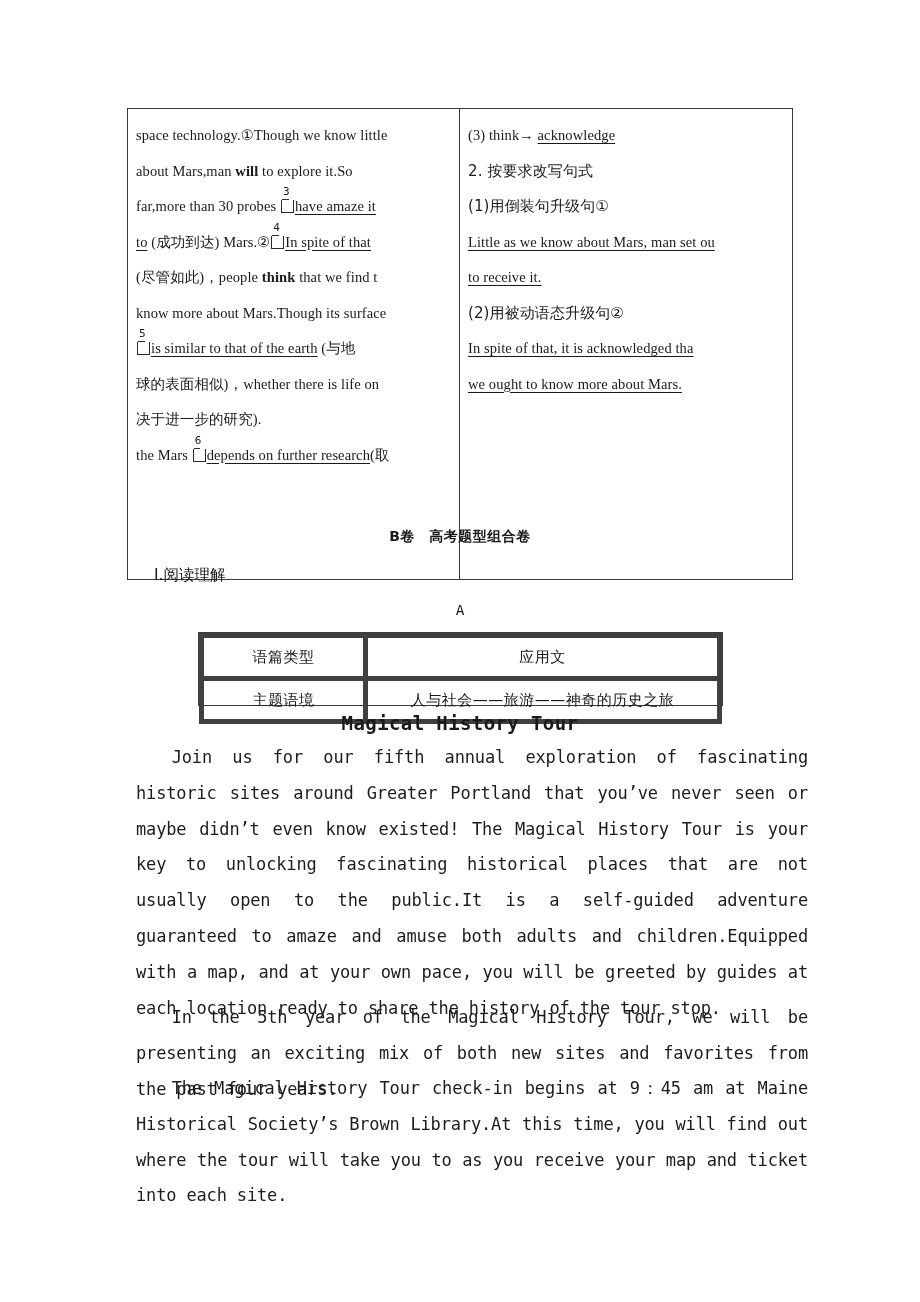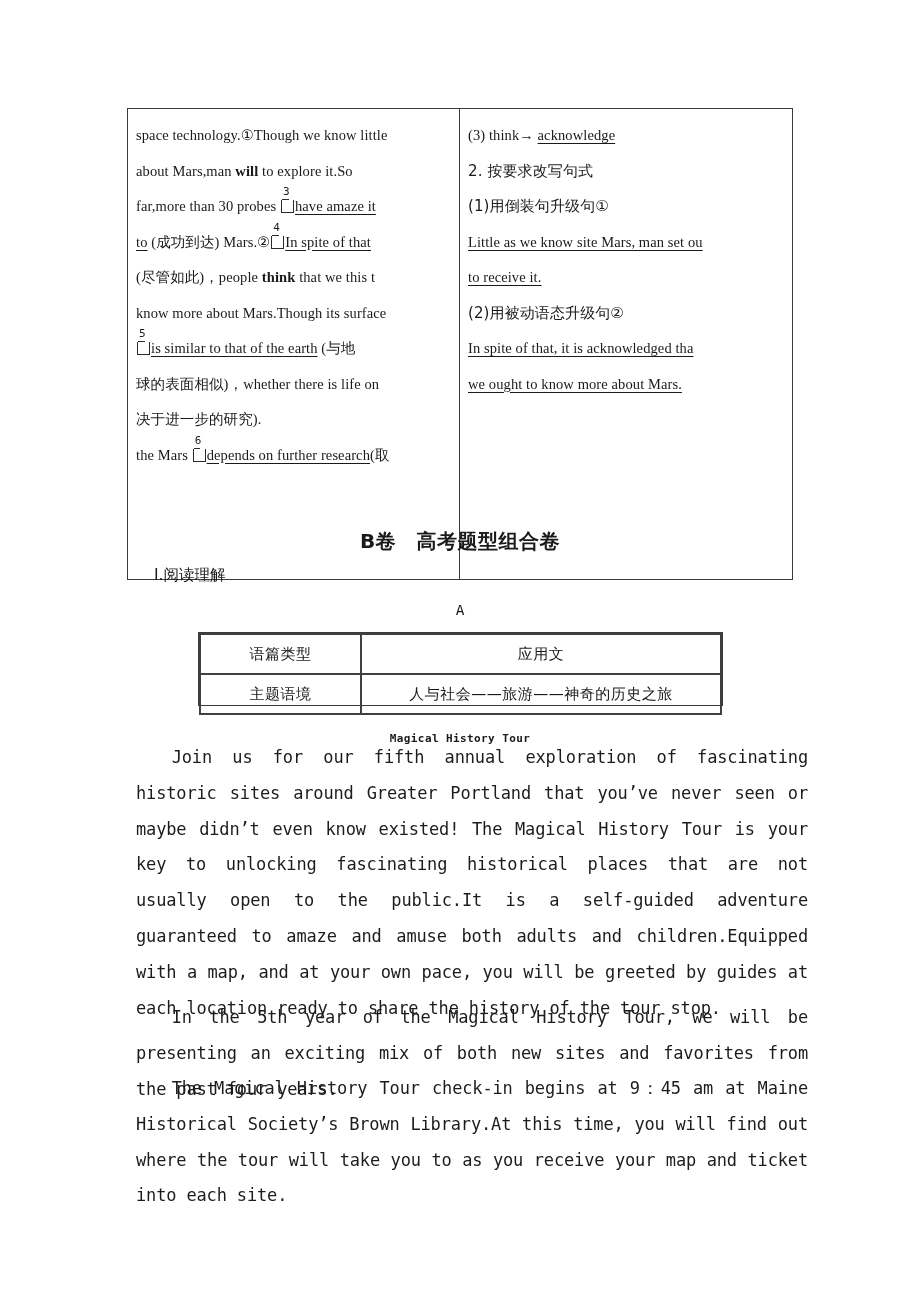--- a/index.html
+++ b/index.html
@@ -104,21 +104,21 @@
   }
 
   
   .b-juan {
     position: absolute;
     left: 0;
     top: 528px;
     width: 920px;
     text-align: center;
     font-family: "DejaVu Sans", "Liberation Sans", sans-serif;
-    font-size: 20px;
+    font-size: 14px;
     font-weight: bold;
     letter-spacing: 0.5px;
   }
   .sec-read {
     position: absolute;
     left: 138px;
     top: 565px;
     font-family: "DejaVu Sans", "Liberation Sans", sans-serif;
     font-size: 15.5px;
     margin-left: 16px;
@@ -144,42 +144,41 @@
     box-sizing: border-box;
     border-collapse: collapse;
   }
   .tbl2 table {
     width: 100%;
     height: 100%;
     border-collapse: collapse;
     table-layout: fixed;
   }
   .tbl2 td {
-    border: 2px solid #404040;
+    border: 5px solid #404040;
     text-align: center;
     vertical-align: middle;
     font-family: "DejaVu Sans", "Liberation Sans", sans-serif;
     font-size: 15px;
     height: 36px;
     letter-spacing: 0.5px;
   }
   .tbl2 td.c1 { width: 157px; }
 
   
   .passage-title {
     position: absolute;
     left: 0;
     top: 712px;
     width: 920px;
     text-align: center;
     font-family: "DejaVu Sans Mono", "Liberation Mono", monospace;
-    font-size: 11px;
+    font-size: 19px;
     font-weight: bold;
     letter-spacing: 0.4px;
-    margin-top: 20px;
   }
   .para {
     position: absolute;
     left: 136px;
     width: 672px;
     font-family: "DejaVu Sans Mono", "Liberation Mono", monospace;
     font-size: 17px;
     line-height: 35.8px;
     text-align: justify;
     text-align-last: left;
@@ -197,33 +196,33 @@
 <div class="page">
 
   <div class="tbl1">
     <div class="col-divider"></div>
 
     <div class="cell-left" id="left-col">
         <div class="exline"><span>space technology.①Though we know little</span></div>
         <div class="exline"><span>about Mars,man </span><span class="bd">will</span><span> to explore it.So</span></div>
         <div class="exline"><span>far,more than 30 probes  </span><span class="blank" data-num="3"></span><span class="ul">have amaze it</span></div>
         <div class="exline"><span class="ul">to</span><span> (成功到达) Mars.②</span><span class="blank" data-num="4"></span><span class="ul">In spite of that</span></div>
-        <div class="exline"><span>(尽管如此)，people </span><span class="bd">think</span><span> that we this t</span></div>
+        <div class="exline"><span>(尽管如此)，people </span><span class="bd">think</span><span> that we find t</span></div>
         <div class="exline"><span>know more about Mars.Though its surface</span></div>
         <div class="exline"><span class="blank" data-num="5"></span><span class="ul">is similar to that of the earth</span><span> (与地</span></div>
         <div class="exline"><span>球的表面相似)，whether there is life on</span></div>
         <div class="exline"><span>决于进一步的研究).</span></div>
         <div class="exline"><span>the Mars </span><span class="blank" data-num="6"></span><span class="ul">depends on further research</span><span>(取</span></div>
       </div>
 
     <div class="cell-right" id="right-col">
         <div class="exline"><span>(3) think→ </span><span class="ul">acknowledge</span></div>
         <div class="exline cnline"><span>2. 按要求改写句式</span></div>
         <div class="exline cnline"><span>(1)用倒装句升级句①</span></div>
-        <div class="exline"><span class="ul">Little as we know site Mars, man set ou</span></div>
+        <div class="exline"><span class="ul">Little as we know about Mars, man set ou</span></div>
         <div class="exline"><span class="ul">to receive it.</span></div>
         <div class="exline cnline"><span>(2)用被动语态升级句②</span></div>
         <div class="exline"><span class="ul">In spite of that, it is acknowledged tha</span></div>
         <div class="exline"><span class="ul">we ought to know more about Mars.</span></div>
       </div>
   </div>
 
   <div class="b-juan">B卷　高考题型组合卷</div>
 
   <div class="sec-read">Ⅰ.阅读理解</div>

